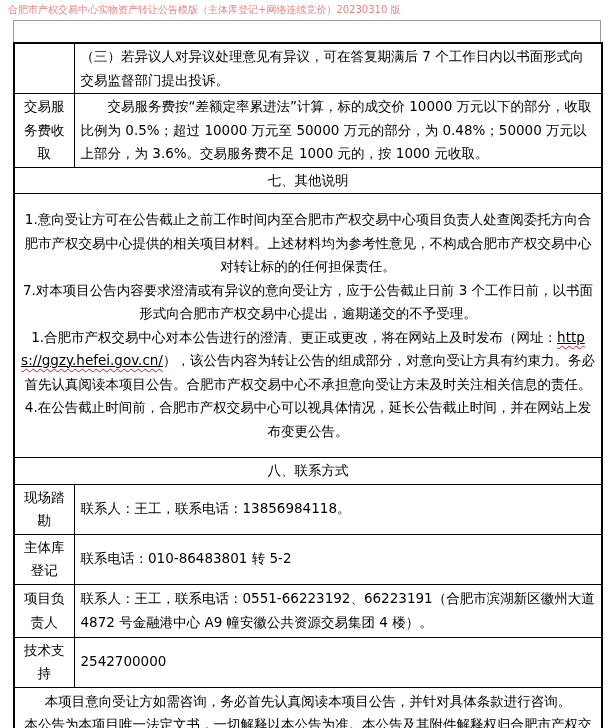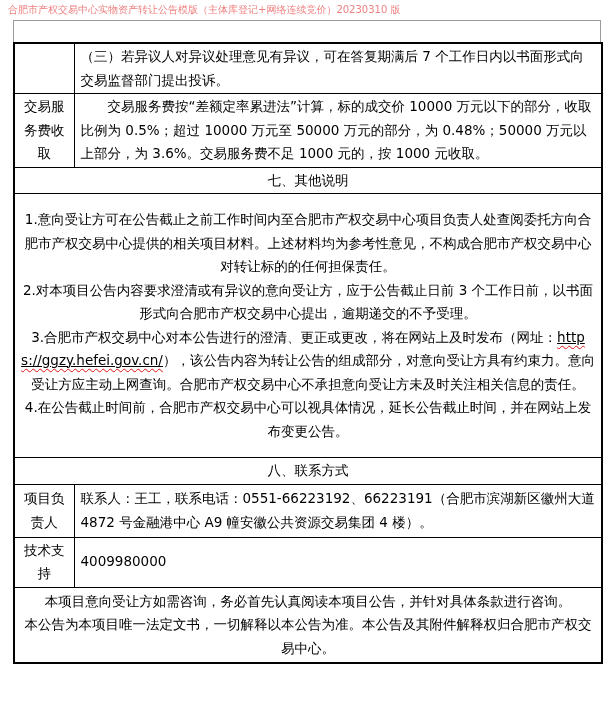--- a/index.html
+++ b/index.html
@@ -119,40 +119,48 @@
         <td class="content indent">交易服务费按“差额定率累进法”计算，标的成交价 10000 万元以下的部分，收取比例为 0.5%；超过 10000 万元至 50000 万元的部分，为 0.48%；50000 万元以上部分，为 3.6%。交易服务费不足 1000 元的，按 1000 元收取。</td>
       </tr>
 
       <tr class="r3">
         <td class="sec-header" colspan="2">七、其他说明</td>
       </tr>
 
       <tr class="r4">
         <td class="content paras" colspan="2">
           <p>1.意向受让方可在公告截止之前工作时间内至合肥市产权交易中心项目负责人处查阅委托方向合肥市产权交易中心提供的相关项目材料。上述材料均为参考性意见，不构成合肥市产权交易中心对转让标的的任何担保责任。</p>
-          <p>2.对本项目公告内容要求澄清或有异议的意向受让方，应于公告截止日前 3 个工作日前，以书面形式向合肥市产权交易中心提出，逾期递交的不予受理。</p>
-          <p><span>3.合肥市产权交易中心对本公告进行的澄清、更正或更改，将在网站上及时发布（网址：</span><span class="url"><span class="wavy">https://ggzy.hefei.gov.cn/</span></span><span>），该公告内容为转让公告的组成部分，对意向受让方具有约束力。意向受让方应主动上网查询。合肥市产权交易中心不承担意向受让方未及时关注相关信息的责任。</span></p>
+          <p>7.对本项目公告内容要求澄清或有异议的意向受让方，应于公告截止日前 3 个工作日前，以书面形式向合肥市产权交易中心提出，逾期递交的不予受理。</p>
+          <p><span>1.合肥市产权交易中心对本公告进行的澄清、更正或更改，将在网站上及时发布（网址：</span><span class="url"><span class="wavy">https://ggzy.hefei.gov.cn/</span></span><span>），该公告内容为转让公告的组成部分，对意向受让方具有约束力。务必首先认真阅读本项目公告。合肥市产权交易中心不承担意向受让方未及时关注相关信息的责任。</span></p>
           <p>4.在公告截止时间前，合肥市产权交易中心可以视具体情况，延长公告截止时间，并在网站上发布变更公告。</p>
         </td>
       </tr>
 
       <tr class="r5">
         <td class="sec-header" colspan="2">八、联系方式</td>
       </tr>
 
+      <tr class="r6">
+        <td class="label">现场踏勘</td>
+        <td class="content">联系人：王工，联系电话：13856984118。</td>
+      </tr>
 
+      <tr class="r7">
+        <td class="label">主体库登记</td>
+        <td class="content">联系电话：010-86483801 转 5-2</td>
+      </tr>
 
       <tr class="r8">
         <td class="label">项目负责人</td>
         <td class="content">联系人：王工，联系电话：0551-66223192、66223191（合肥市滨湖新区徽州大道 4872 号金融港中心 A9 幢安徽公共资源交易集团 4 楼）。</td>
       </tr>
 
       <tr class="r9">
         <td class="label">技术支持</td>
-        <td class="content">4009980000</td>
+        <td class="content">2542700000</td>
       </tr>
 
       <tr class="r10">
         <td class="content paras" colspan="2">
           <p>本项目意向受让方如需咨询，务必首先认真阅读本项目公告，并针对具体条款进行咨询。</p>
           <p>本公告为本项目唯一法定文书，一切解释以本公告为准。本公告及其附件解释权归合肥市产权交易中心。</p>
         </td>
       </tr>
     </tbody>
   </table>

